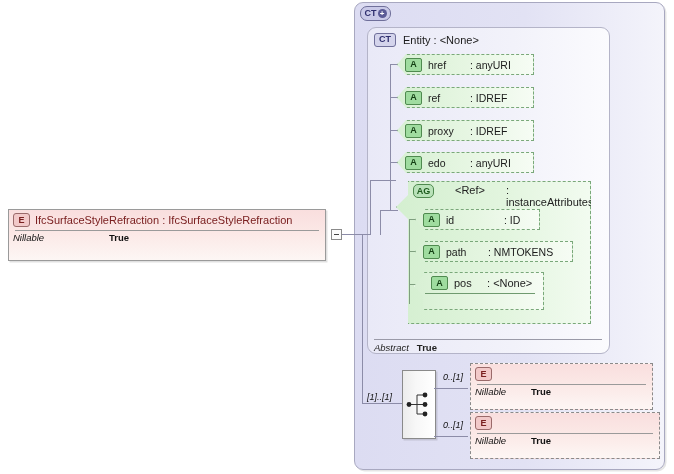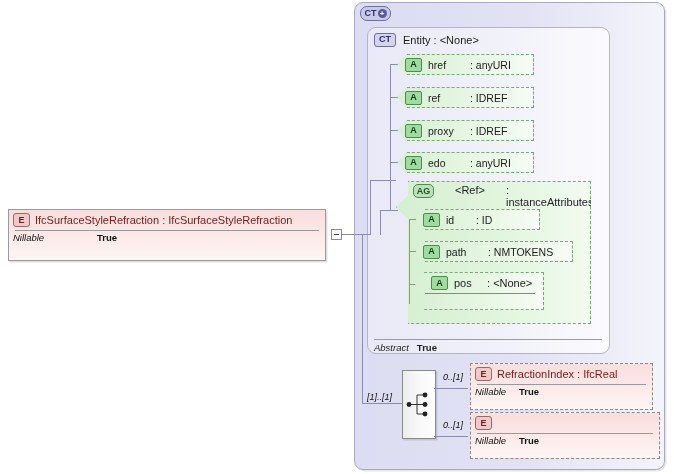--- a/index.html
+++ b/index.html
@@ -23,21 +23,21 @@
     border:1px dashed #8a8a8a;
     box-shadow:none;
   }
   .elembox .hdr{
     display:flex;align-items:center;height:20px;padding-left:4px;gap:5px;
   }
   .elembox .rule{
     height:1px;background:#9a9a9a;margin:0 6px;
   }
   .elembox .props{padding:1px 0 2px 4px;}
-  .prow{display:flex;align-items:flex-start;height:11px;line-height:11px;}
+  .prow{display:flex;align-items:flex-start;height:11px;line-height:11px;gap:12px;}
   .pkey{font-style:italic;font-size:9.5px;color:#111;}
   .pval{font-weight:bold;font-size:9.5px;color:#111;}
 
   
   .badge{
     display:inline-flex;align-items:center;justify-content:center;
     font-size:9px;font-weight:bold;line-height:1;
     border-radius:3px;box-sizing:border-box;
   }
   .badge-e{width:17px;height:14px;background:#f2c9c9;border:1px solid #9a6a6a;color:#7a2020;}
@@ -188,21 +188,21 @@
       <span class="atype" style="position:absolute;left:109px;"><span>:</span> <span>instanceAttributes</span></span>
     </div>
   </div>
 
   <div class="ln lnv lng" style="left:409px;top:219px;width:1px;height:85px;"></div>
 
   <div class="ln lnh lng" style="left:409px;top:219px;width:7px;height:1px;"></div>
   <div class="abs attrbox" style="left:415px;top:209px;width:125px;height:21px;">
     <span class="badge badge-a">A</span>
     <span class="aname">id</span>
-    <span class="atype" style="position:absolute;left:60px;"><span>:</span> <span>ID</span></span>
+    <span class="atype" style="position:absolute;left:88px;"><span>:</span> <span>ID</span></span>
   </div>
 
   <div class="ln lnh lng" style="left:409px;top:251px;width:7px;height:1px;"></div>
   <div class="abs attrbox" style="left:415px;top:241px;width:158px;height:21px;">
     <span class="badge badge-a">A</span>
     <span class="aname">path</span>
     <span class="atype" style="position:absolute;left:72px;"><span>:</span> <span>NMTOKENS</span></span>
   </div>
 
   <div class="ln lnh lng" style="left:409px;top:284px;width:7px;height:1px;"></div>
@@ -261,21 +261,20 @@
     </svg>
   </div>
 
   <div class="ln lnh" style="left:434px;top:388px;width:34px;height:1px;"></div>
   <div class="ln lnh" style="left:434px;top:436px;width:34px;height:1px;"></div>
 
   <span class="card" style="left:443px;top:372px;">0..[1]</span>
   <div class="abs elembox dashed" style="left:470px;top:363px;width:183px;height:47px;">
     <div class="hdr">
       <span class="badge badge-e">E</span>
-      <span class="title pink">RefractionIndex : IfcReal</span>
     </div>
     <div class="rule"></div>
     <div class="props">
       <div class="prow">
         <span class="pkey" style="width:44px;">Nillable</span>
         <span class="pval">True</span>
       </div>
     </div>
   </div>
 

